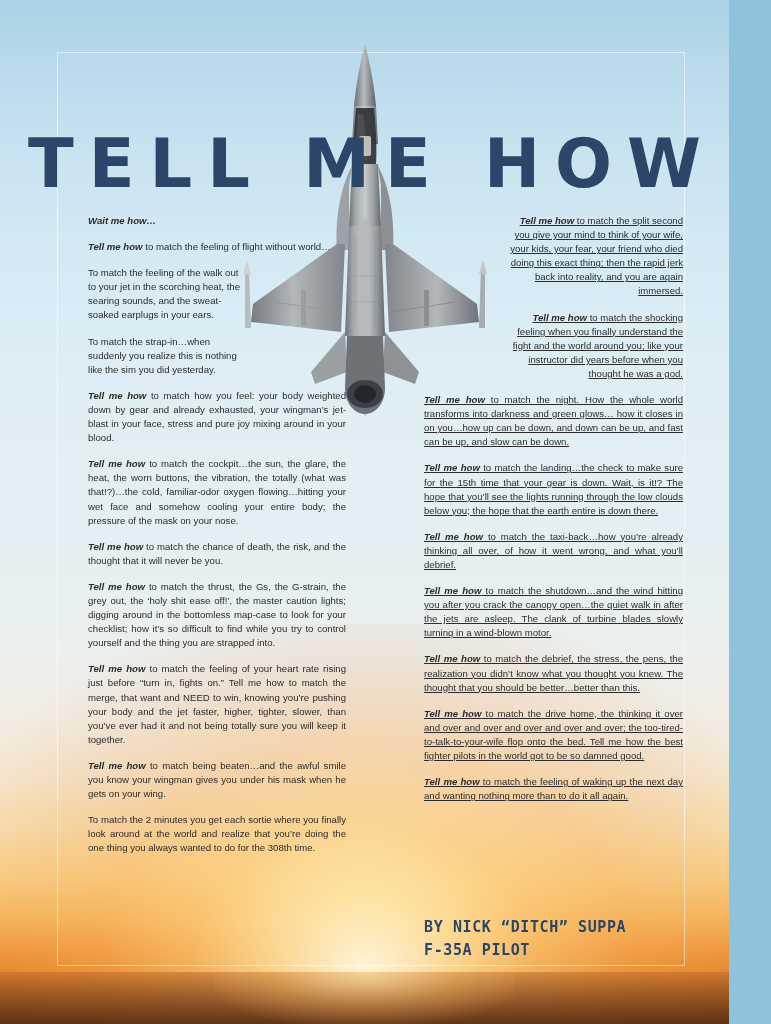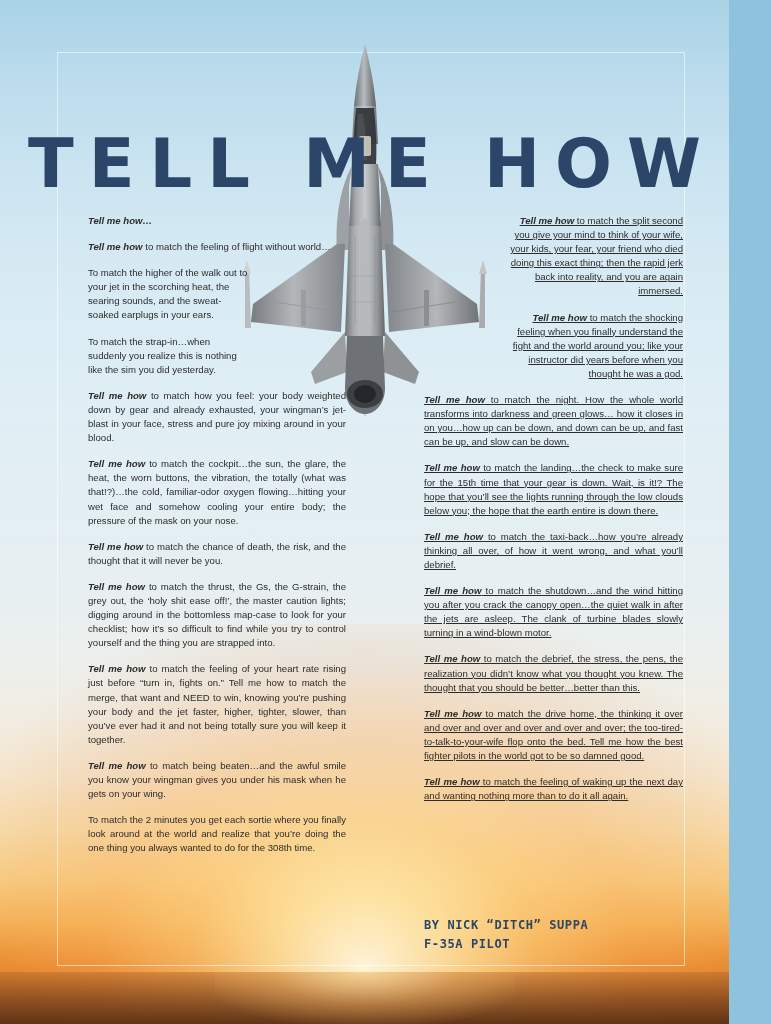--- a/index.html
+++ b/index.html
@@ -162,21 +162,21 @@
     font-style: italic;
     font-weight: bold;
   }
 
   .byline {
     position: absolute;
     left: 424px;
     top: 916px;
     z-index: 6;
     font-family: "DejaVu Sans Mono", monospace;
-    font-size: 12px;
+    font-size: 15px;
     font-weight: 700;
     letter-spacing: 0.6px;
     color: #2b4668;
     line-height: 1.55;
   }
 </style>
 </head>
 <body>
 
 <div class="poster">
@@ -258,23 +258,23 @@
       <path d="M140 200 L140 290" stroke="#8c9094" stroke-width="0.8" opacity="0.6"></path>
       <path d="M160 200 L160 290" stroke="#8c9094" stroke-width="0.8" opacity="0.6"></path>
       <path d="M134 240 L166 240" stroke="#8c9094" stroke-width="0.8" opacity="0.5"></path>
       <path d="M133 266 L167 266" stroke="#8c9094" stroke-width="0.8" opacity="0.5"></path>
     </svg>
   </div>
 
   <h1 class="title">TELL ME HOW</h1>
 
   <div class="col col-left">
-    <p><span class="lead">Tell me how…</span><span></span></p>
+    <p><span class="lead">Wait me how…</span><span></span></p>
     <p><span class="lead">Tell me how</span><span> to match the feeling of flight without world…</span></p>
-    <p class="narrow-left"><span>To match the higher of the walk out to your jet in the scorching heat, the searing sounds, and the sweat-soaked earplugs in your ears.</span></p>
+    <p class="narrow-left"><span>To match the feeling of the walk out to your jet in the scorching heat, the searing sounds, and the sweat-soaked earplugs in your ears.</span></p>
     <p class="narrow-left"><span>To match the strap-in…when suddenly you realize this is nothing like the sim you did yesterday.</span></p>
     <p><span class="lead">Tell me how</span><span> to match how you feel: your body weighted down by gear and already exhausted, your wingman’s jet-blast in your face, stress and pure joy mixing around in your blood.</span></p>
     <p><span class="lead">Tell me how</span><span> to match the cockpit…the sun, the glare, the heat, the worn buttons, the vibration, the totally (what was that!?)…the cold, familiar-odor oxygen flowing…hitting your wet face and somehow cooling your entire body; the pressure of the mask on your nose.</span></p>
     <p><span class="lead">Tell me how</span><span> to match the chance of death, the risk, and the thought that it will never be you.</span></p>
     <p><span class="lead">Tell me how</span><span> to match the thrust, the Gs, the G-strain, the grey out, the ‘holy shit ease off!’, the master caution lights; digging around in the bottomless map-case to look for your checklist; how it’s so difficult to find while you try to control yourself and the thing you are strapped into.</span></p>
     <p><span class="lead">Tell me how</span><span> to match the feeling of your heart rate rising just before “turn in, fights on.” Tell me how to match the merge, that want and NEED to win, knowing you’re pushing your body and the jet faster, higher, tighter, slower, than you’ve ever had it and not being totally sure you will keep it together.</span></p>
     <p><span class="lead">Tell me how</span><span> to match being beaten…and the awful smile you know your wingman gives you under his mask when he gets on your wing.</span></p>
     <p><span>To match the 2 minutes you get each sortie where you finally look around at the world and realize that you’re doing the one thing you always wanted to do for the 308th time.</span></p>
   </div>
 

